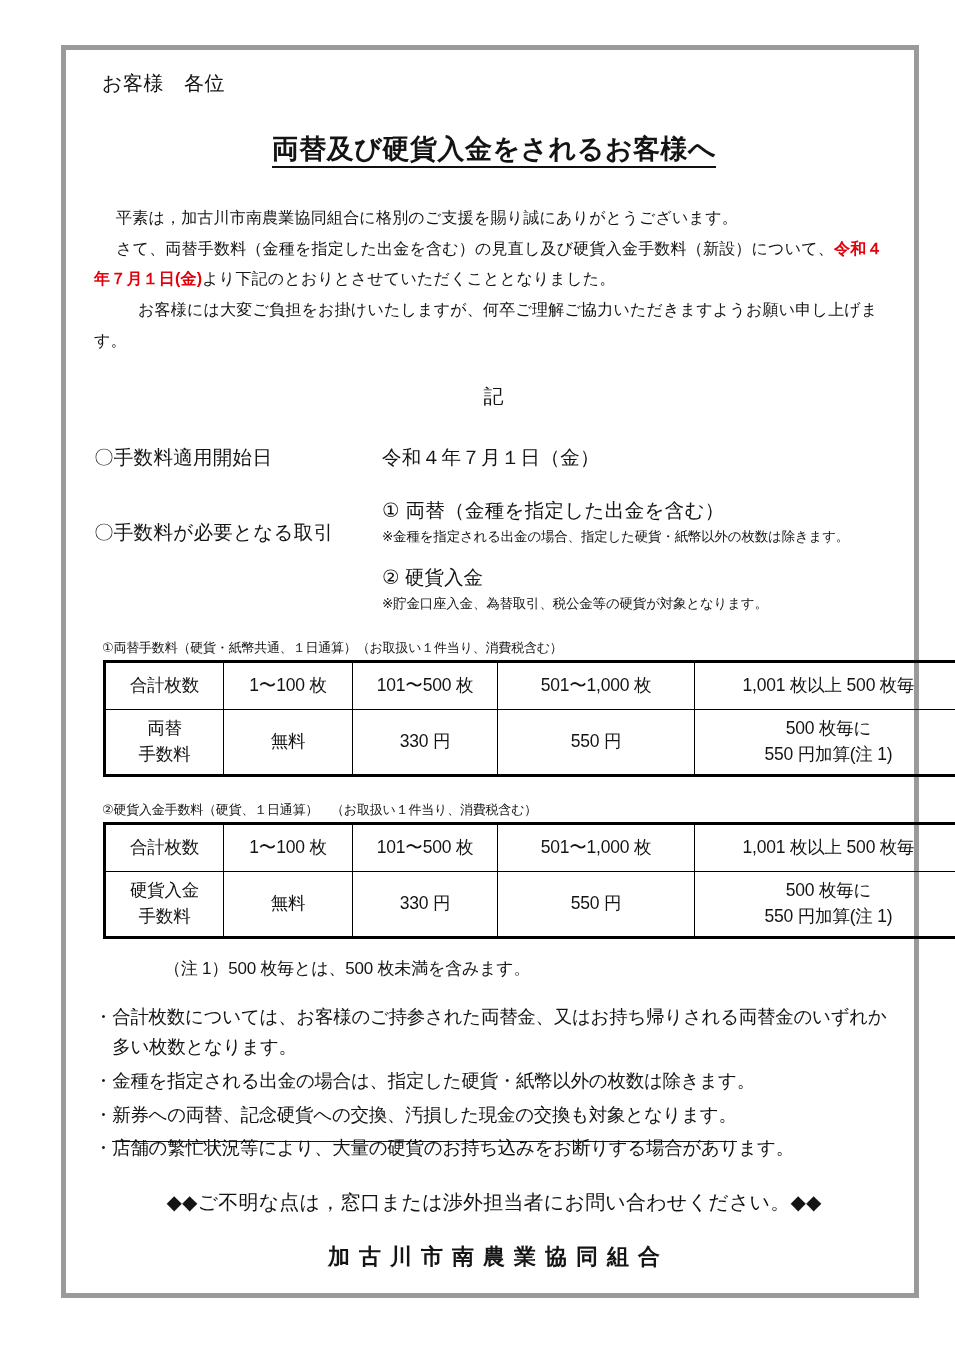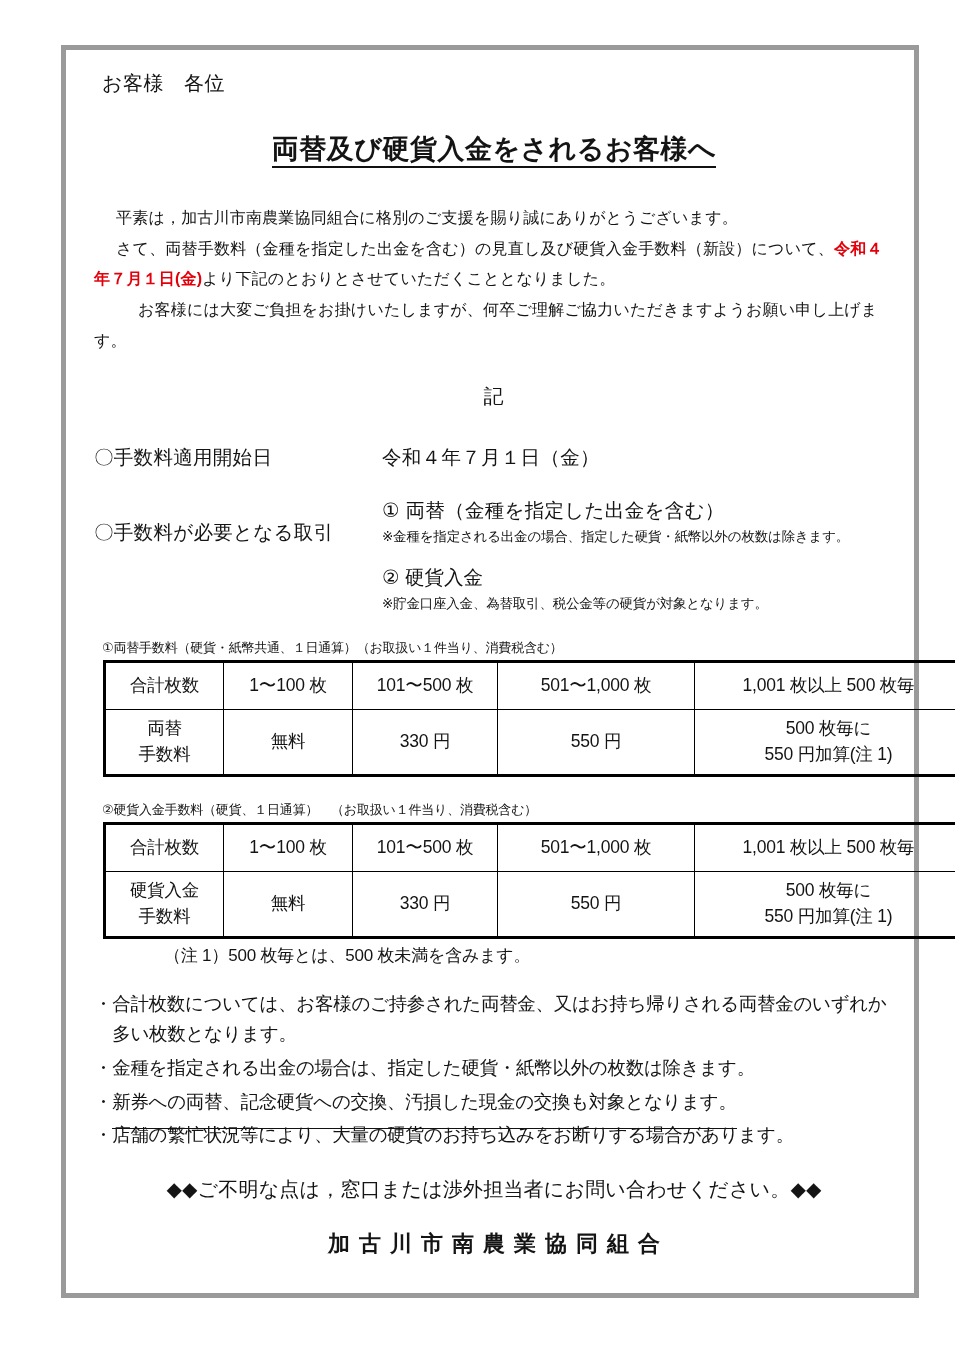--- a/index.html
+++ b/index.html
@@ -135,21 +135,21 @@
   .fee-table .c1 { width: 108px; }
   .fee-table .c2 { width: 124px; }
   .fee-table .c3 { width: 176px; }
   .fee-table .c4 { width: 247px; }
   .fee-table tr.head td { height: 34px; }
   .fee-table tr.body td { height: 52px; }
   .fee-table .two-line { line-height: 1.45; }
 
   .table-note {
     font-size: 17px;
-    margin: 5px 0 0 70px;
+    margin: 18px 0 0 70px;
     letter-spacing: -0.2px;
   }
 
   
   .bullets {
     margin-top: 22px;
     font-size: 18.5px;
     line-height: 1.62;
     letter-spacing: -0.3px;
   }

